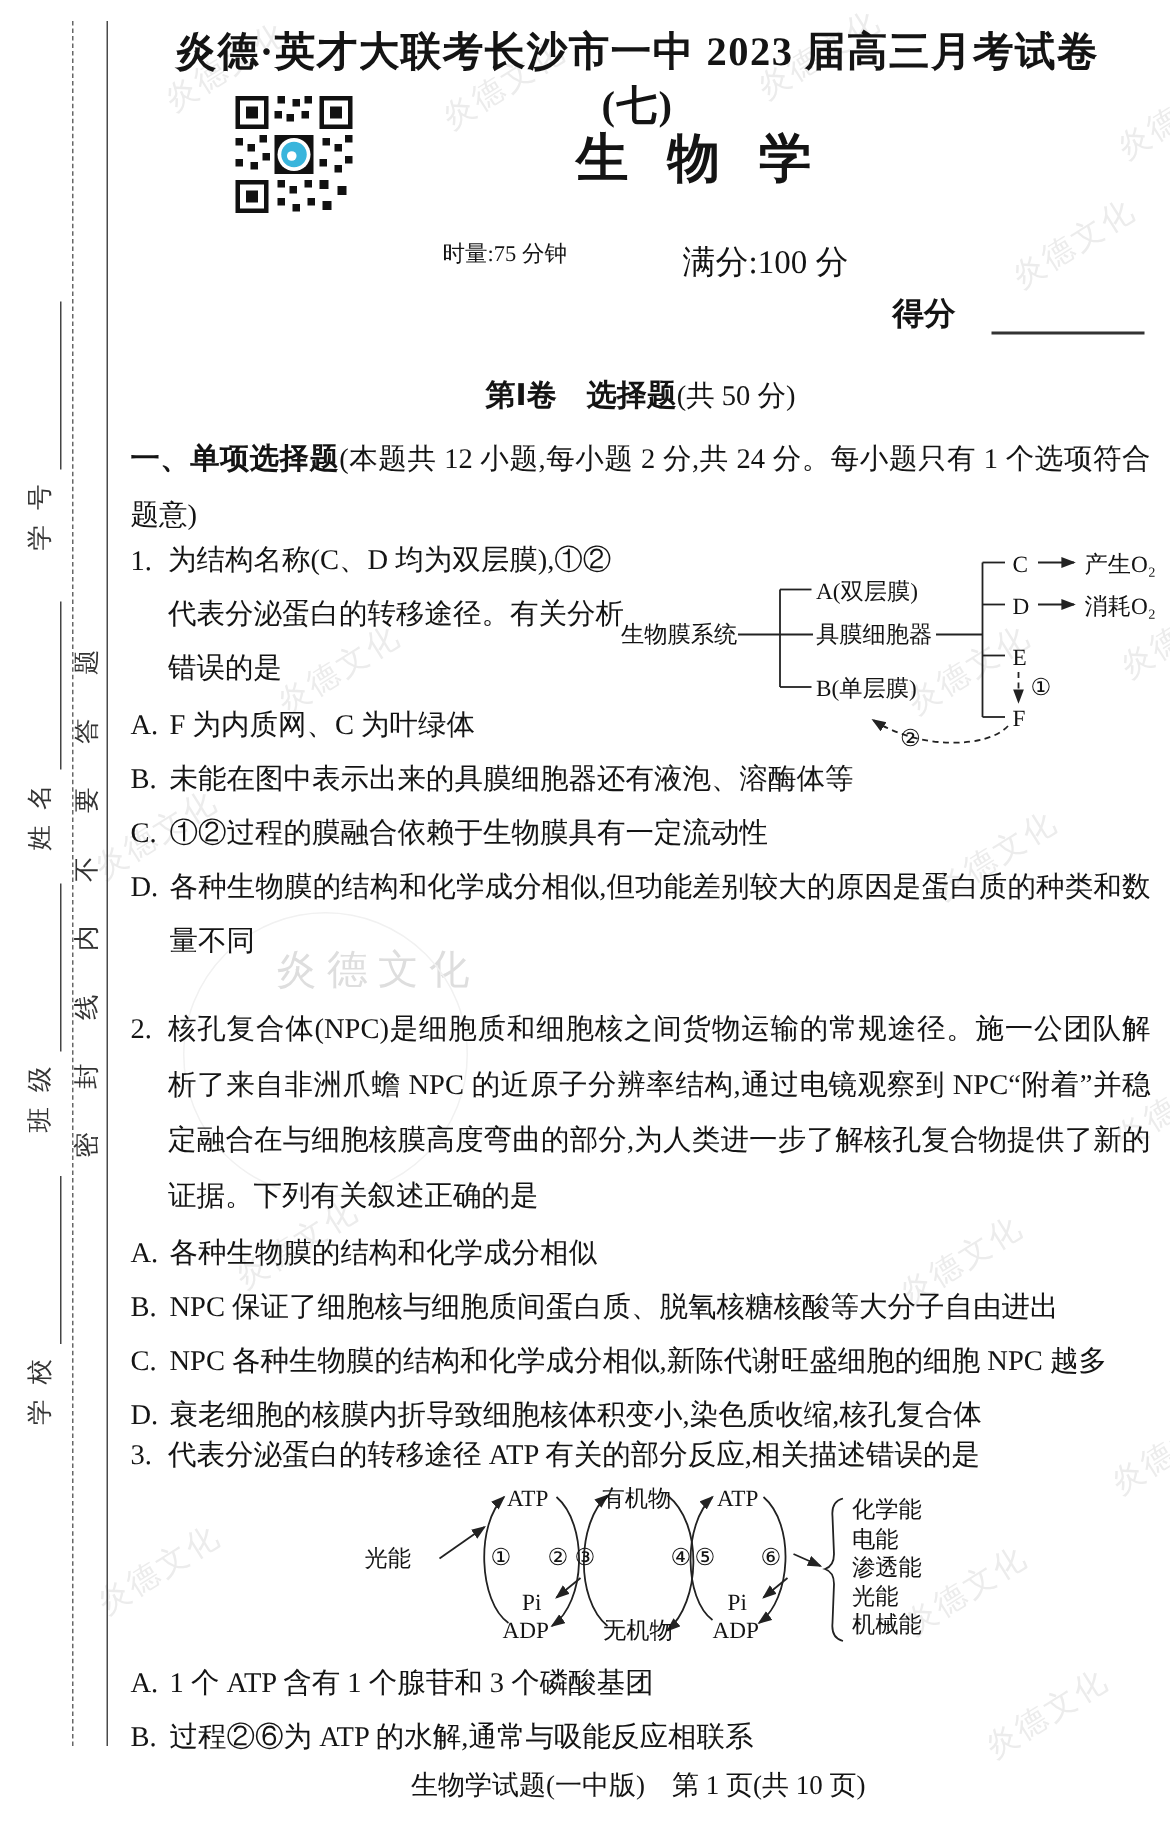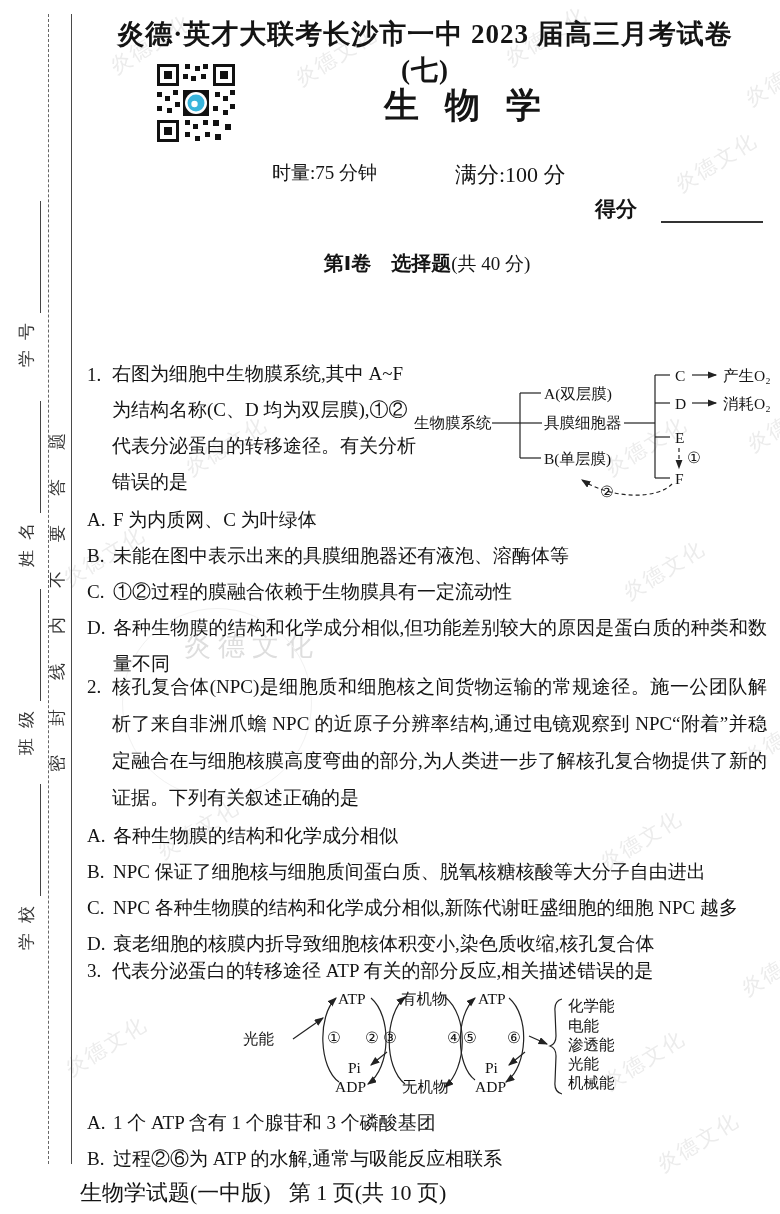--- a/index.html
+++ b/index.html
@@ -21,42 +21,42 @@
   .field-line{width:112px;height:22px;border-bottom:1px solid #444;}
   .seal-text{position:absolute;left:46px;top:772px;width:390px;height:26px;
              transform-origin:0 0;transform:rotate(-90deg);
              font-size:17px;letter-spacing:29px;white-space:nowrap;color:#333;z-index:1;}
   
   .exam-title{position:absolute;left:95px;top:16px;width:660px;text-align:center;
               font-weight:bold;font-size:27px;letter-spacing:1px;z-index:2;}
   .qr{position:absolute;left:155px;top:62px;z-index:2;}
   .subject{position:absolute;left:384px;top:82px;font-weight:bold;font-size:35px;
            letter-spacing:26px;white-space:nowrap;z-index:2;}
-  .meta-duration{position:absolute;left:272px;top:160px;font-size:19px;z-index:2;}
+  .meta-duration{position:absolute;left:295px;top:160px;font-size:15px;z-index:2;}
   .meta-marks{position:absolute;left:455px;top:160px;font-size:22px;z-index:2;}
   .score-label{position:absolute;left:595px;top:195px;font-weight:bold;font-size:21px;z-index:2;}
   .score-line{position:absolute;left:661px;top:221px;width:102px;border-bottom:2px solid #333;z-index:2;}
   .section-title{position:absolute;left:47px;top:250px;width:760px;text-align:center;font-size:19px;z-index:2;}
   .section-title .main{font-weight:bold;font-size:20px;}
   
   .part-head{position:absolute;left:87px;top:288px;width:680px;font-size:19px;line-height:37px;
              text-align:justify;z-index:2;}
   .part-head .main{font-weight:bold;font-size:19.5px;}
   .question{position:absolute;left:87px;width:680px;font-size:19px;z-index:2;}
   .q-stem{position:relative;padding-left:25px;text-align:justify;line-height:37px;}
   .q-num{position:absolute;left:0;top:0;}
   .stem-line{line-height:36px;white-space:nowrap;}
   .opts{margin-top:2px;}
   .opt-row{display:flex;line-height:36px;}
   .opt-key{flex:none;width:26px;}
   .opt-text{flex:1;text-align:justify;}
   .q1-stem{width:345px;}
   .dgm{position:absolute;z-index:2;}
   svg text{font-family:"Liberation Serif","DejaVu Serif",serif;}
-  .footer{position:absolute;left:71px;top:1178px;width:709px;text-align:left;font-size:22px;z-index:2;}
+  .footer{position:absolute;left:71px;top:1178px;width:709px;text-align:center;font-size:18px;z-index:2;}
   .footer span{margin:0 9px;}
 </style>
 </head>
 <body>
 
 <div class="page">
 
   <span class="wm" style="left:105px;top:30px;">炎德文化</span>
   <span class="wm" style="left:290px;top:42px;">炎德文化</span>
   <span class="wm" style="left:500px;top:22px;">炎德文化</span>
@@ -152,28 +152,30 @@
     <circle cx="39.5" cy="42" r="3.2" fill="#fff"></circle>
   </svg>
 
   <div class="subject sans">生物学</div>
   <div class="meta-duration">时量:75 分钟</div>
   <div class="meta-marks">满分:100 分</div>
   <div class="score-label sans">得分</div>
   <div class="score-line"></div>
 
   <div class="section-title">
-    <span class="main sans">第Ⅰ卷　选择题</span><span>(共 40 分)</span>
-  </div>
-
+    <span class="main sans">第Ⅰ卷　选择题</span><span>(共 50 分)</span>
+  </div>
+
+  <div class="part-head">
+    <span class="main sans">一、单项选择题</span><span>(本题共 12 小题,每小题 2 分,共 24 分。每小题只有 1 个选项符合题意)</span>
+  </div>
 
   <div class="question" style="top:356px;">
     <div class="q-stem q1-stem">
       <span class="q-num">1.</span>
-      <div class="stem-line">右图为细胞中生物膜系统,其中 A~F</div>
       <div class="stem-line">为结构名称(C、D 均为双层膜),①②</div>
       <div class="stem-line">代表分泌蛋白的转移途径。有关分析</div>
       <div class="stem-line">错误的是</div>
     </div>
     <div class="opts">
       <div class="opt-row">
         <span class="opt-key">A.</span>
         <span class="opt-text">F 为内质网、C 为叶绿体</span>
       </div>
       <div class="opt-row">

